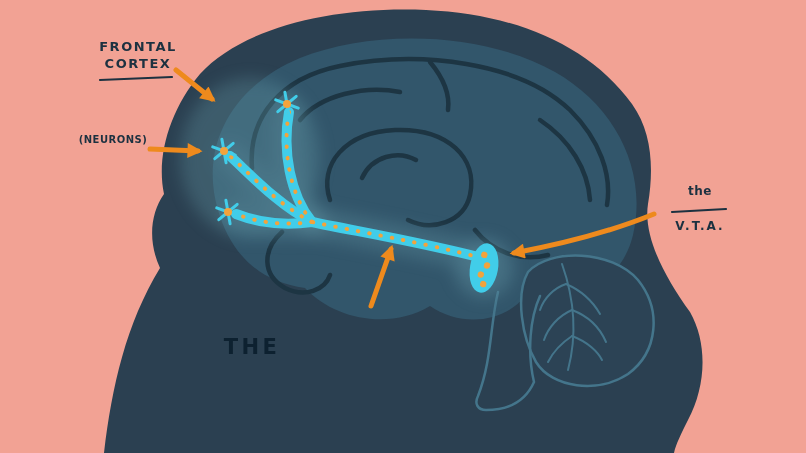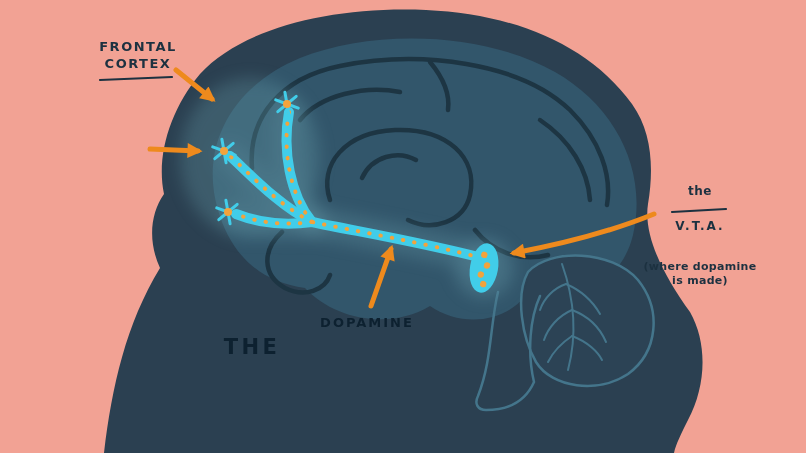--- a/index.html
+++ b/index.html
@@ -169,28 +169,26 @@
     <path class="arrow" marker-end="url(#ah)" d="M 654,214 C 610,232 562,244 514,253"></path>
 
     <line class="underline" x1="100" y1="80" x2="172" y2="77"></line>
     <line class="underline" x1="672" y1="212" x2="726" y2="209"></line>
   </svg>
 
   <div class="label" id="frontal-label">FRONTAL
 CORTEX</div>
 
   <div class="label" id="braincells-label">
+    <span class="sub">(NEURONS)</span>
   </div>
 
-  <div class="label" id="dopamine-label">DOPAMINE</div>
 
   <div class="label" id="vta-label">
     <span class="the">the</span>
     <span class="name">V.T.A.</span>
-    <span class="sub">(where dopamine
-is made)</span>
   </div>
 
   <div id="title">
     <div>THE</div>
   </div>
 
 </div>
 
 </body></html>

